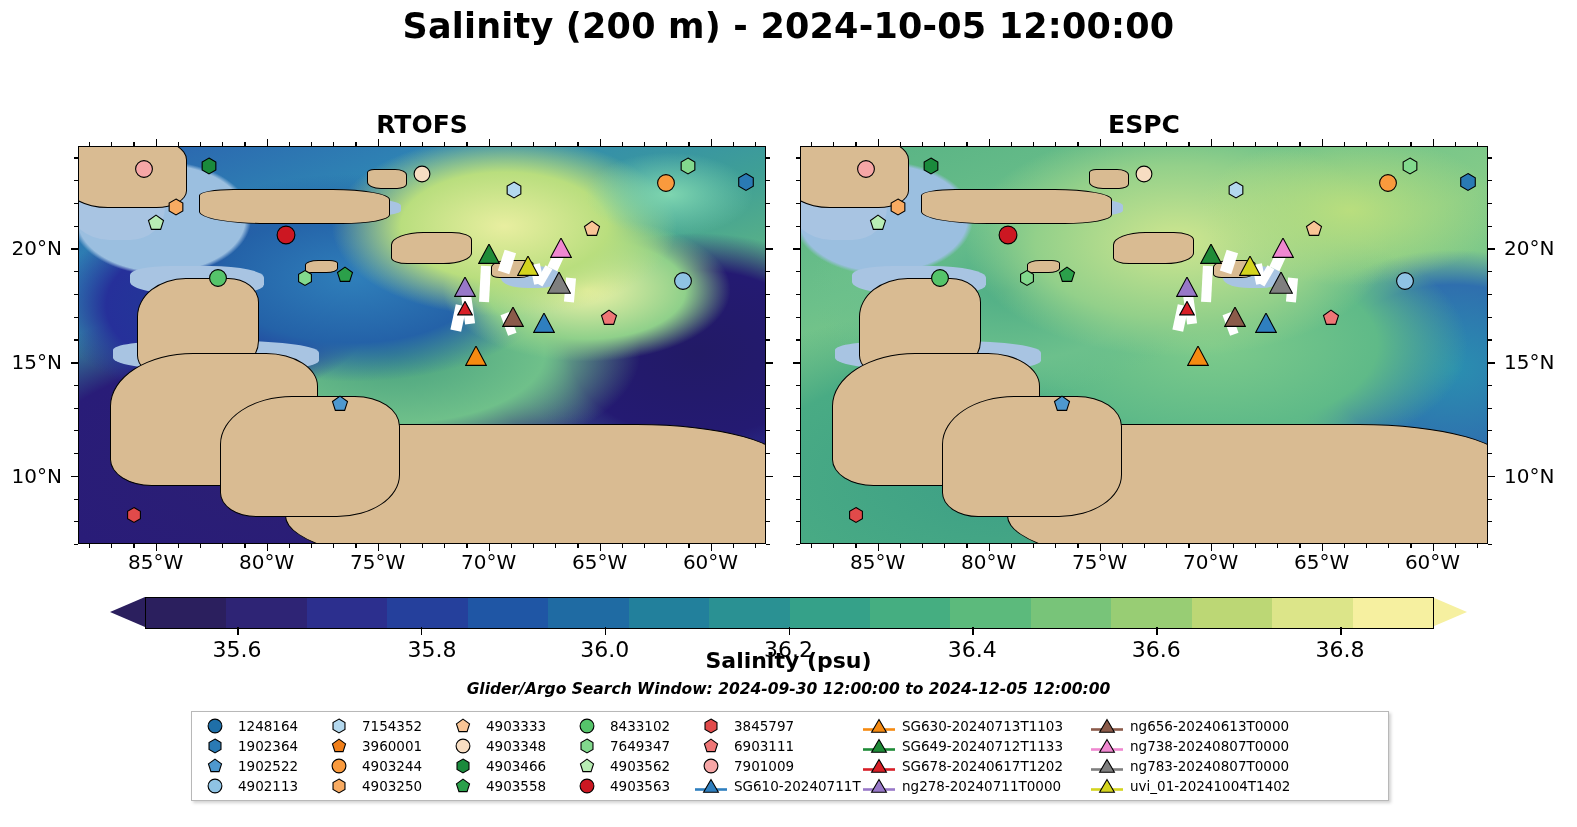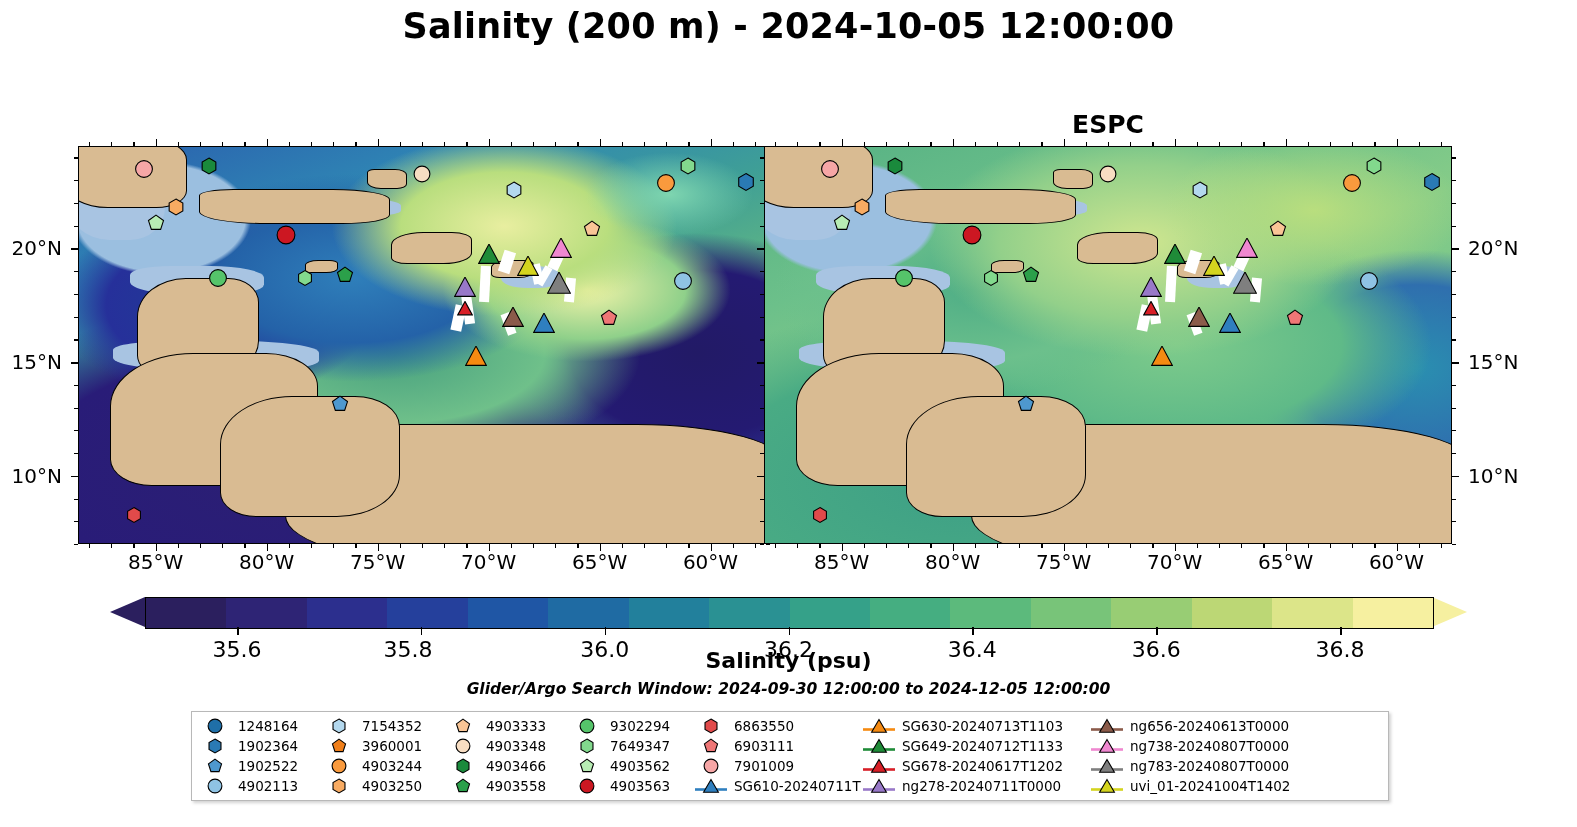--- a/index.html
+++ b/index.html
@@ -6,21 +6,21 @@
   body{width:1577px;height:827px;position:relative;overflow:hidden;
        font-family:"DejaVu Sans","Liberation Sans",sans-serif;color:#000;}
 
   
   #fig-title{position:absolute;left:0;top:6px;width:1577px;text-align:center;
     font-size:35px;font-weight:bold;letter-spacing:.2px;}
 
   
   .panel{position:absolute;top:146px;width:688px;height:398px;}
   #panel-left{left:78px;}
-  #panel-right{left:764px;}
+  #panel-right{left:800px;}
   .panel-title{position:absolute;top:-36px;left:0;width:100%;text-align:center;
     font-size:25px;font-weight:bold;}
   .mapbox{position:absolute;inset:0;border:1.6px solid #000;overflow:hidden;background:#2d2a6e;}
   .maplayer{position:absolute;inset:0;}
 
   
   .sea-l{background:
      radial-gradient(ellipse 150px 95px at 12% 18%, #9bbfe0 0%, #9bbfe0 56%, transparent 60%),
      radial-gradient(ellipse 120px 60px at 86% 12%, #7fd6b0 0%, transparent 70%),
      radial-gradient(ellipse 230px 120px at 62% 20%, #e8eea0 0%, #b9de7e 45%, transparent 75%),
@@ -81,20 +81,21 @@
   .lgi{display:flex;align-items:center;gap:6px;height:20px;overflow:hidden;}
   .lgi .sym{width:34px;flex:0 0 34px;display:flex;align-items:center;justify-content:center;}
   .lgi .txt{font-size:13.5px;white-space:nowrap;}
 </style>
 </head>
 <body>
 
 <div id="fig-title">Salinity (200 m) - 2024-10-05 12:00:00</div>
 
 <div class="panel" id="panel-left">
+  <div class="panel-title">RTOFS</div>
   <div class="mapbox">
     <div class="maplayer sea-l"></div>
     <div class="maplayer">
         <div class="shelf" style="left: -2%; top: 0%; width: 14.5%; height: 23.5%; border-radius: 30% 40% 35% 45%;"></div>
         <div class="shelf" style="left: 7.5%; top: 30%; width: 19.5%; height: 7.5%; border-radius: 30% 40% 35% 45%;"></div>
         <div class="shelf" style="left: 5%; top: 49%; width: 30%; height: 7.5%; border-radius: 30% 40% 35% 45%;"></div>
         <div class="shelf" style="left: 33%; top: 74.5%; width: 42%; height: 13.5%; border-radius: 30% 40% 35% 45%;"></div>
         <div class="shelf" style="left: 22.5%; top: 12.5%; width: 24.5%; height: 5.5%; border-radius: 30% 40% 35% 45%;"></div>
         <div class="shelf" style="left: 61.5%; top: 30%; width: 8.5%; height: 5.5%; border-radius: 30% 40% 35% 45%;"></div>
         <div class="land" style="left: -2%; top: -2%; width: 17.5%; height: 17%; border-radius: 18% 30% 25% 35%;"></div>
@@ -767,21 +768,21 @@
       <div style="background: rgb(92, 186, 124);"></div>
       <div style="background: rgb(120, 196, 121);"></div>
       <div style="background: rgb(152, 205, 116);"></div>
       <div style="background: rgb(188, 215, 117);"></div>
       <div style="background: rgb(220, 229, 137);"></div>
       <div style="background: rgb(246, 240, 160);"></div>
     </div>
 <div class="cbtick" style="left: 126.929px;"></div>
     <div class="cbtl" style="left: 126.929px;">35.6</div>
     <div class="cbtick" style="left: 310.786px;"></div>
-    <div class="cbtl" style="left: 298px;">35.8</div>
+    <div class="cbtl" style="left: 322px;">35.8</div>
     <div class="cbtick" style="left: 494.643px;"></div>
     <div class="cbtl" style="left: 494.643px;">36.0</div>
     <div class="cbtick" style="left: 678.5px;"></div>
     <div class="cbtl" style="left: 678.5px;">36.2</div>
     <div class="cbtick" style="left: 862.357px;"></div>
     <div class="cbtl" style="left: 862.357px;">36.4</div>
     <div class="cbtick" style="left: 1046.21px;"></div>
     <div class="cbtl" style="left: 1046.21px;">36.6</div>
     <div class="cbtick" style="left: 1230.07px;"></div>
     <div class="cbtl" style="left: 1230.07px;">36.8</div>
@@ -822,31 +823,31 @@
         <span class="txt">4903333</span>
       </div>
       <div class="lgi">
         <span class="sym">
           <svg width="16" height="16" viewBox="0 0 16 16">
     <g fill="#55c46a" stroke="#000" stroke-width="1.1">
               <circle cx="8" cy="8" r="6.9"></circle>
             </g>
           </svg>
         </span>
-        <span class="txt">9302294</span>
+        <span class="txt">8433102</span>
       </div>
       <div class="lgi">
         <span class="sym">
           <svg width="16" height="16" viewBox="0 0 16 16">
     <g fill="#e14a4a" stroke="#000" stroke-width="1.1">
               <polygon points="8.00,1.10 13.98,4.55 13.98,11.45 8.00,14.90 2.02,11.45 2.02,4.55"></polygon>
             </g>
           </svg>
         </span>
-        <span class="txt">6863550</span>
+        <span class="txt">3845797</span>
       </div>
       <div class="lgi">
         <span class="sym">
           <svg width="34" height="18" viewBox="0 0 34 18">
            <line x1="1" y1="12.5" x2="33" y2="12.5" stroke="#f58a11" stroke-width="2.6"></line>
            <polygon points="17,2.5 9.6,15.2 24.4,15.2" fill="#f58a11" stroke="#000" stroke-width="1.1"></polygon>
          </svg>
         </span>
         <span class="txt">SG630-20240713T1103</span>
       </div>

